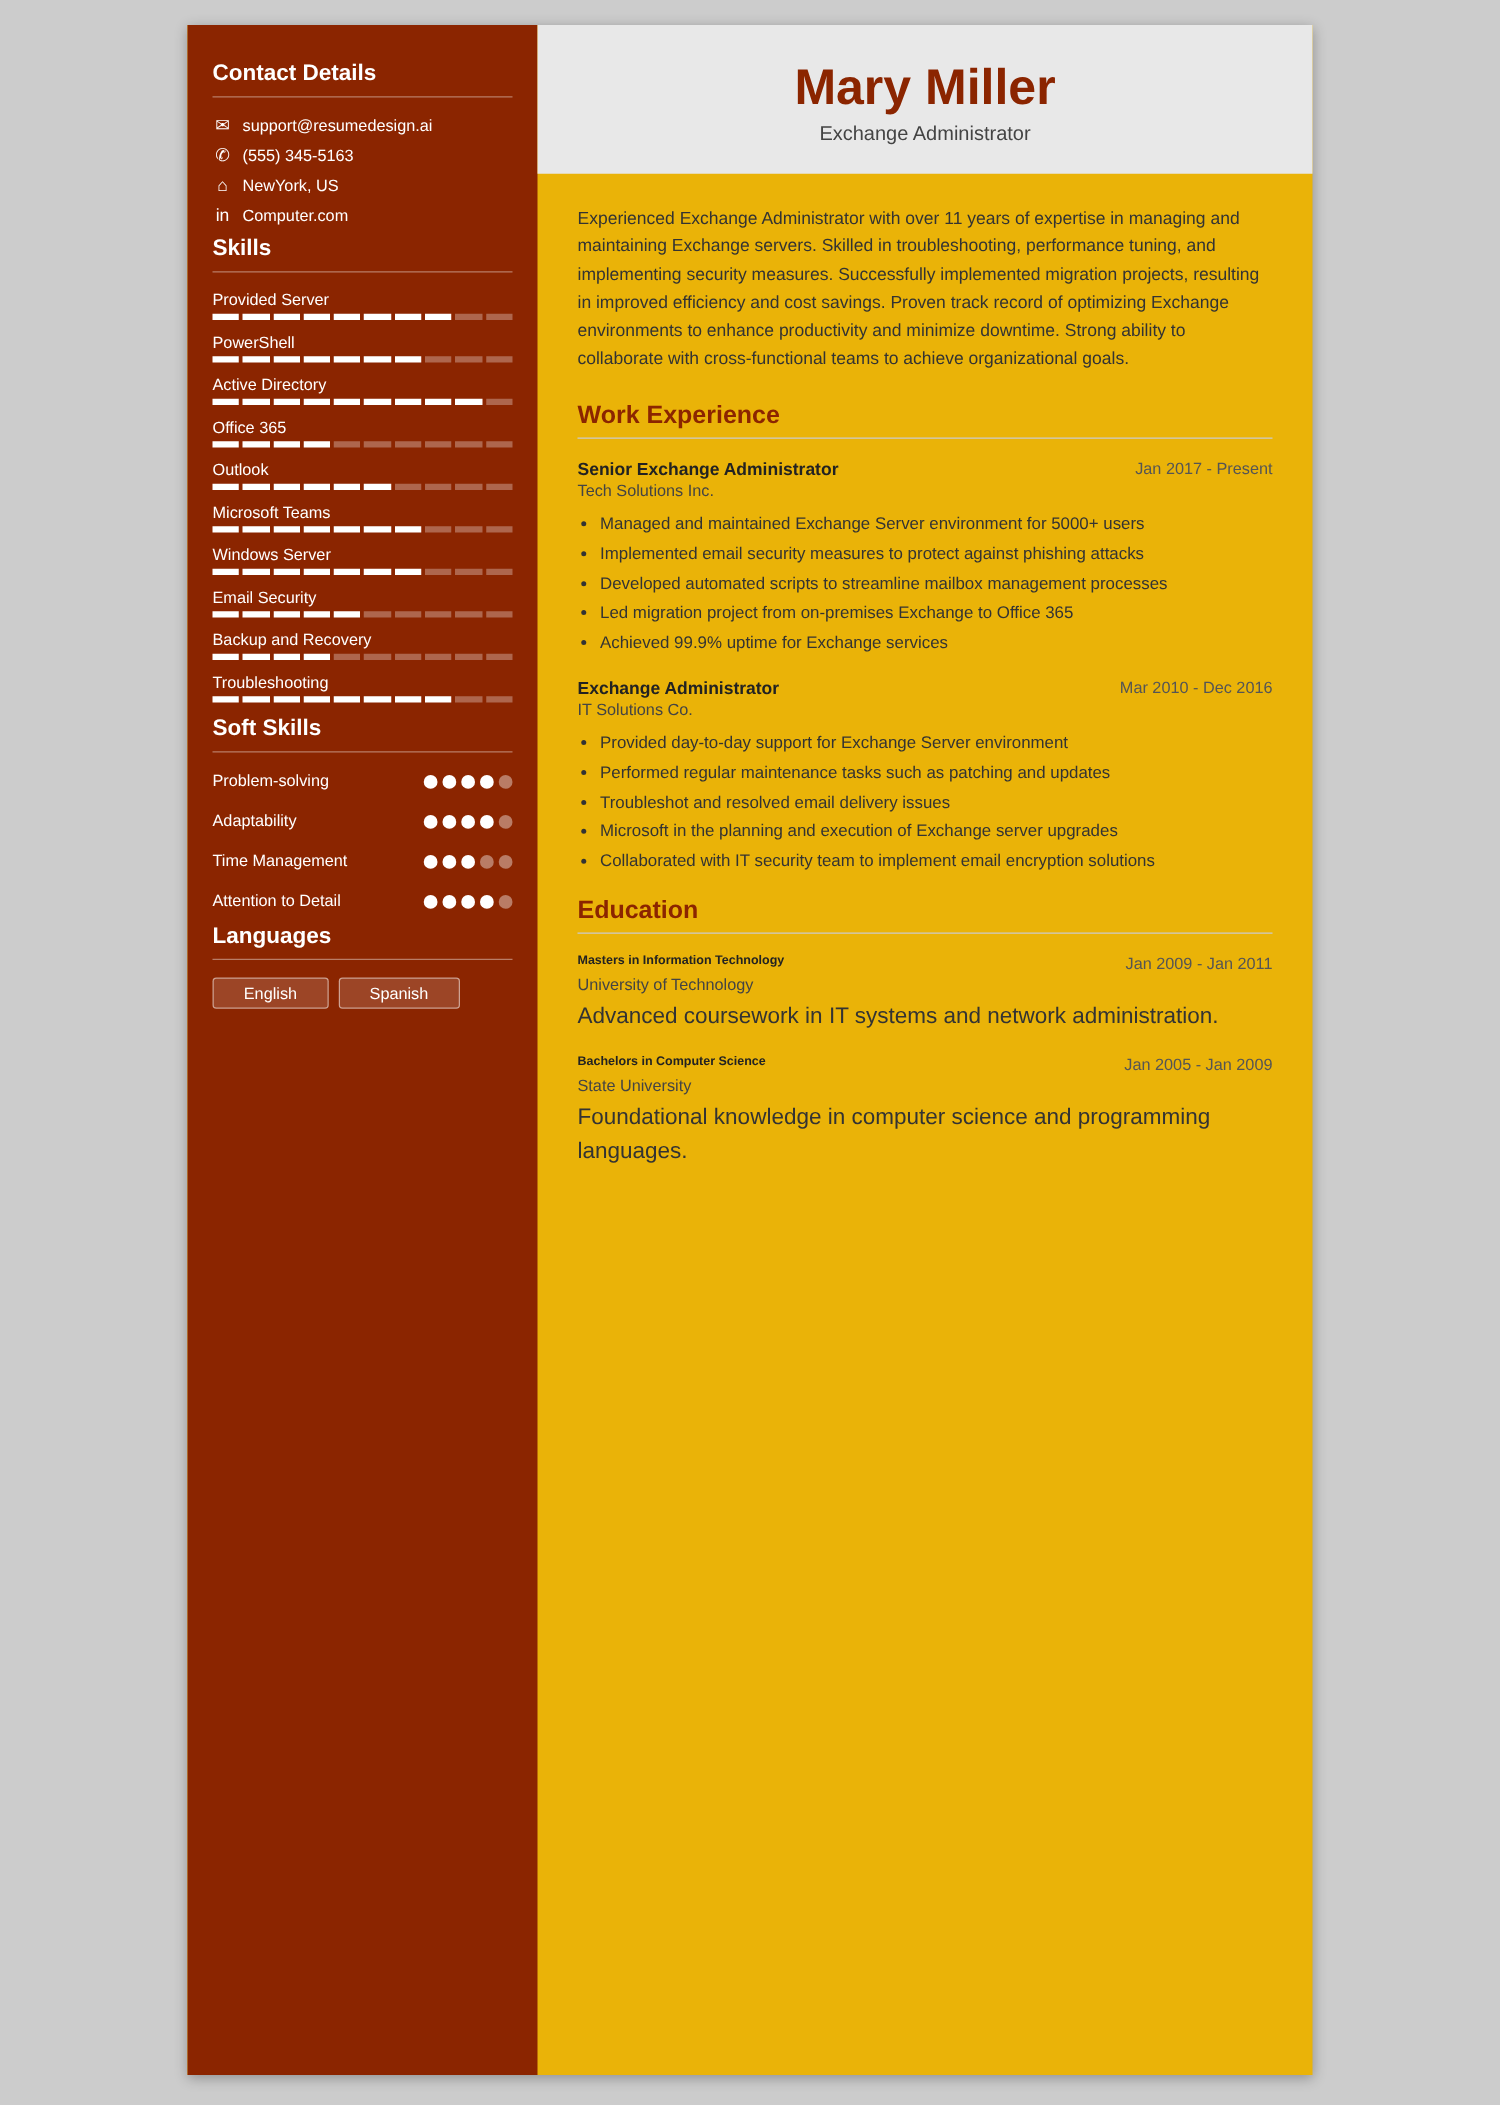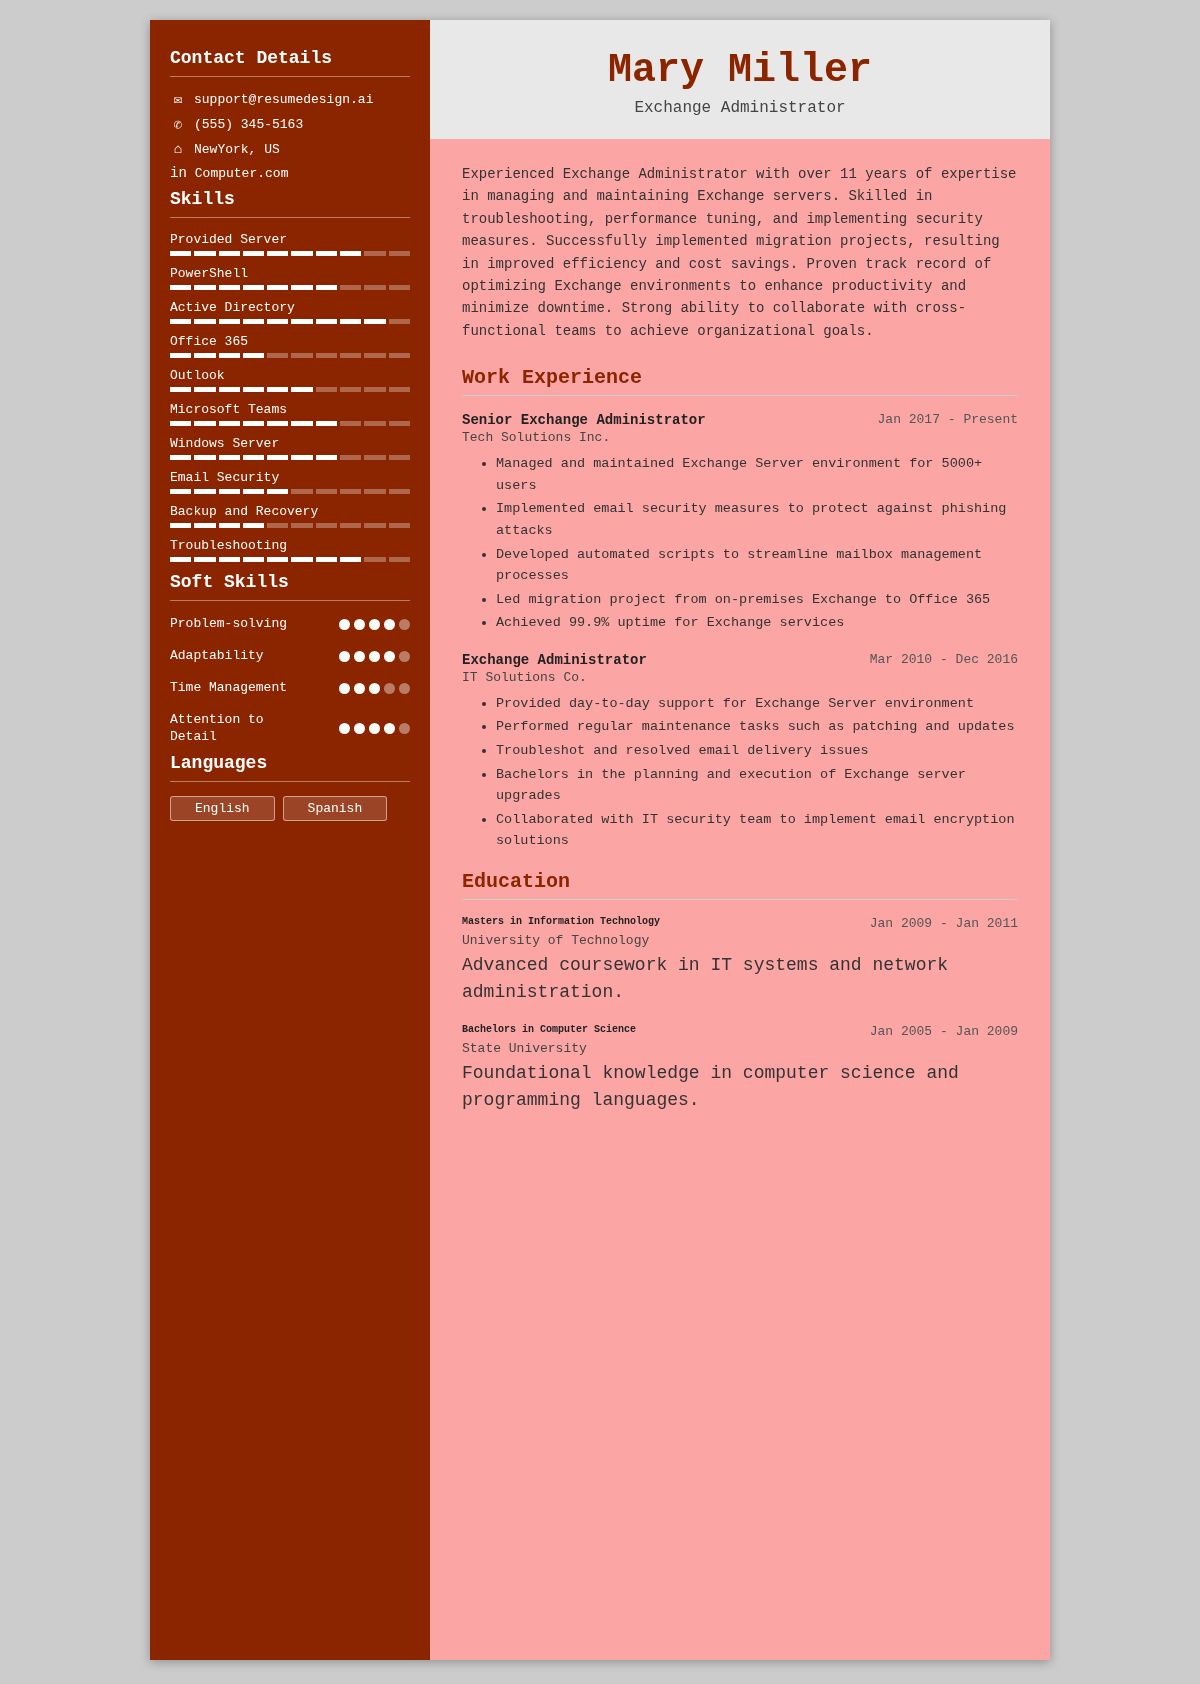--- a/index.html
+++ b/index.html
@@ -8,24 +8,23 @@
       background: #ccc;
       display: flex;
       justify-content: center;
       align-items: flex-start;
       min-height: 1684px;
       padding: 20px 0;
     }
     .resume {
       width: 900px;
       display: flex;
-      background: #fca5a5;
+      background: #eab308;
       min-height: 1640px;
       box-shadow: 0 2px 10px rgba(0,0,0,0.3);
-      font-family: Liberation Mono, monospace;
     }
     
     .sidebar {
       width: 280px;
       min-width: 280px;
       background: #8B2500;
       color: #fff;
       padding: 28px 20px;
     }
     .sidebar-section-title {
@@ -183,21 +182,21 @@
     }
     .job-company {
       font-size: 13px;
       color: #444;
       margin-bottom: 8px;
     }
     .job-bullets {
       font-size: 13.5px;
       color: #333;
       line-height: 1.6;
-      margin-left: 34px;
+      margin-left: 18px;
       margin-bottom: 18px;
     }
     .job-bullets li {
       margin-bottom: 2px;
     }
     .edu-header {
       display: flex;
       justify-content: space-between;
       align-items: flex-start;
       margin-bottom: 2px;
@@ -499,21 +498,21 @@
             <div>
               <div class="job-header">
                 <div class="job-title">Exchange Administrator</div>
                 <div class="job-date">Mar 2010 - Dec 2016</div>
               </div>
               <div class="job-company">IT Solutions Co.</div>
               <ul class="job-bullets">
                 <li>Provided day-to-day support for Exchange Server environment</li>
                 <li>Performed regular maintenance tasks such as patching and updates</li>
                 <li>Troubleshot and resolved email delivery issues</li>
-                <li>Bachelors in the planning and execution of Exchange server upgrades</li>
+                <li>Microsoft in the planning and execution of Exchange server upgrades</li>
                 <li>Collaborated with IT security team to implement email encryption solutions</li>
               </ul>
             </div>
           </div>
       </div>
 
       <div>
         <div class="section-title">Education</div>
         <hr class="section-divider">
         <div id="education-list">

